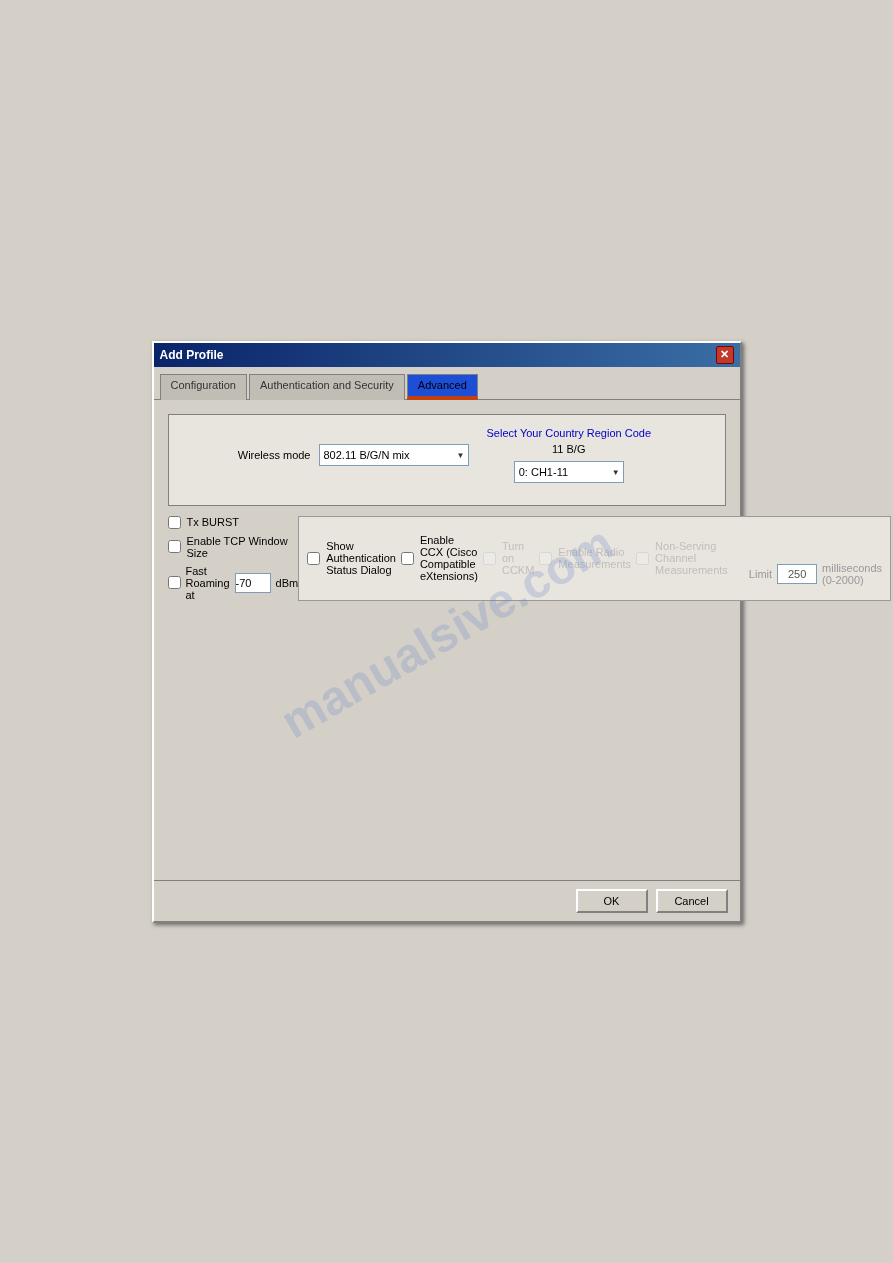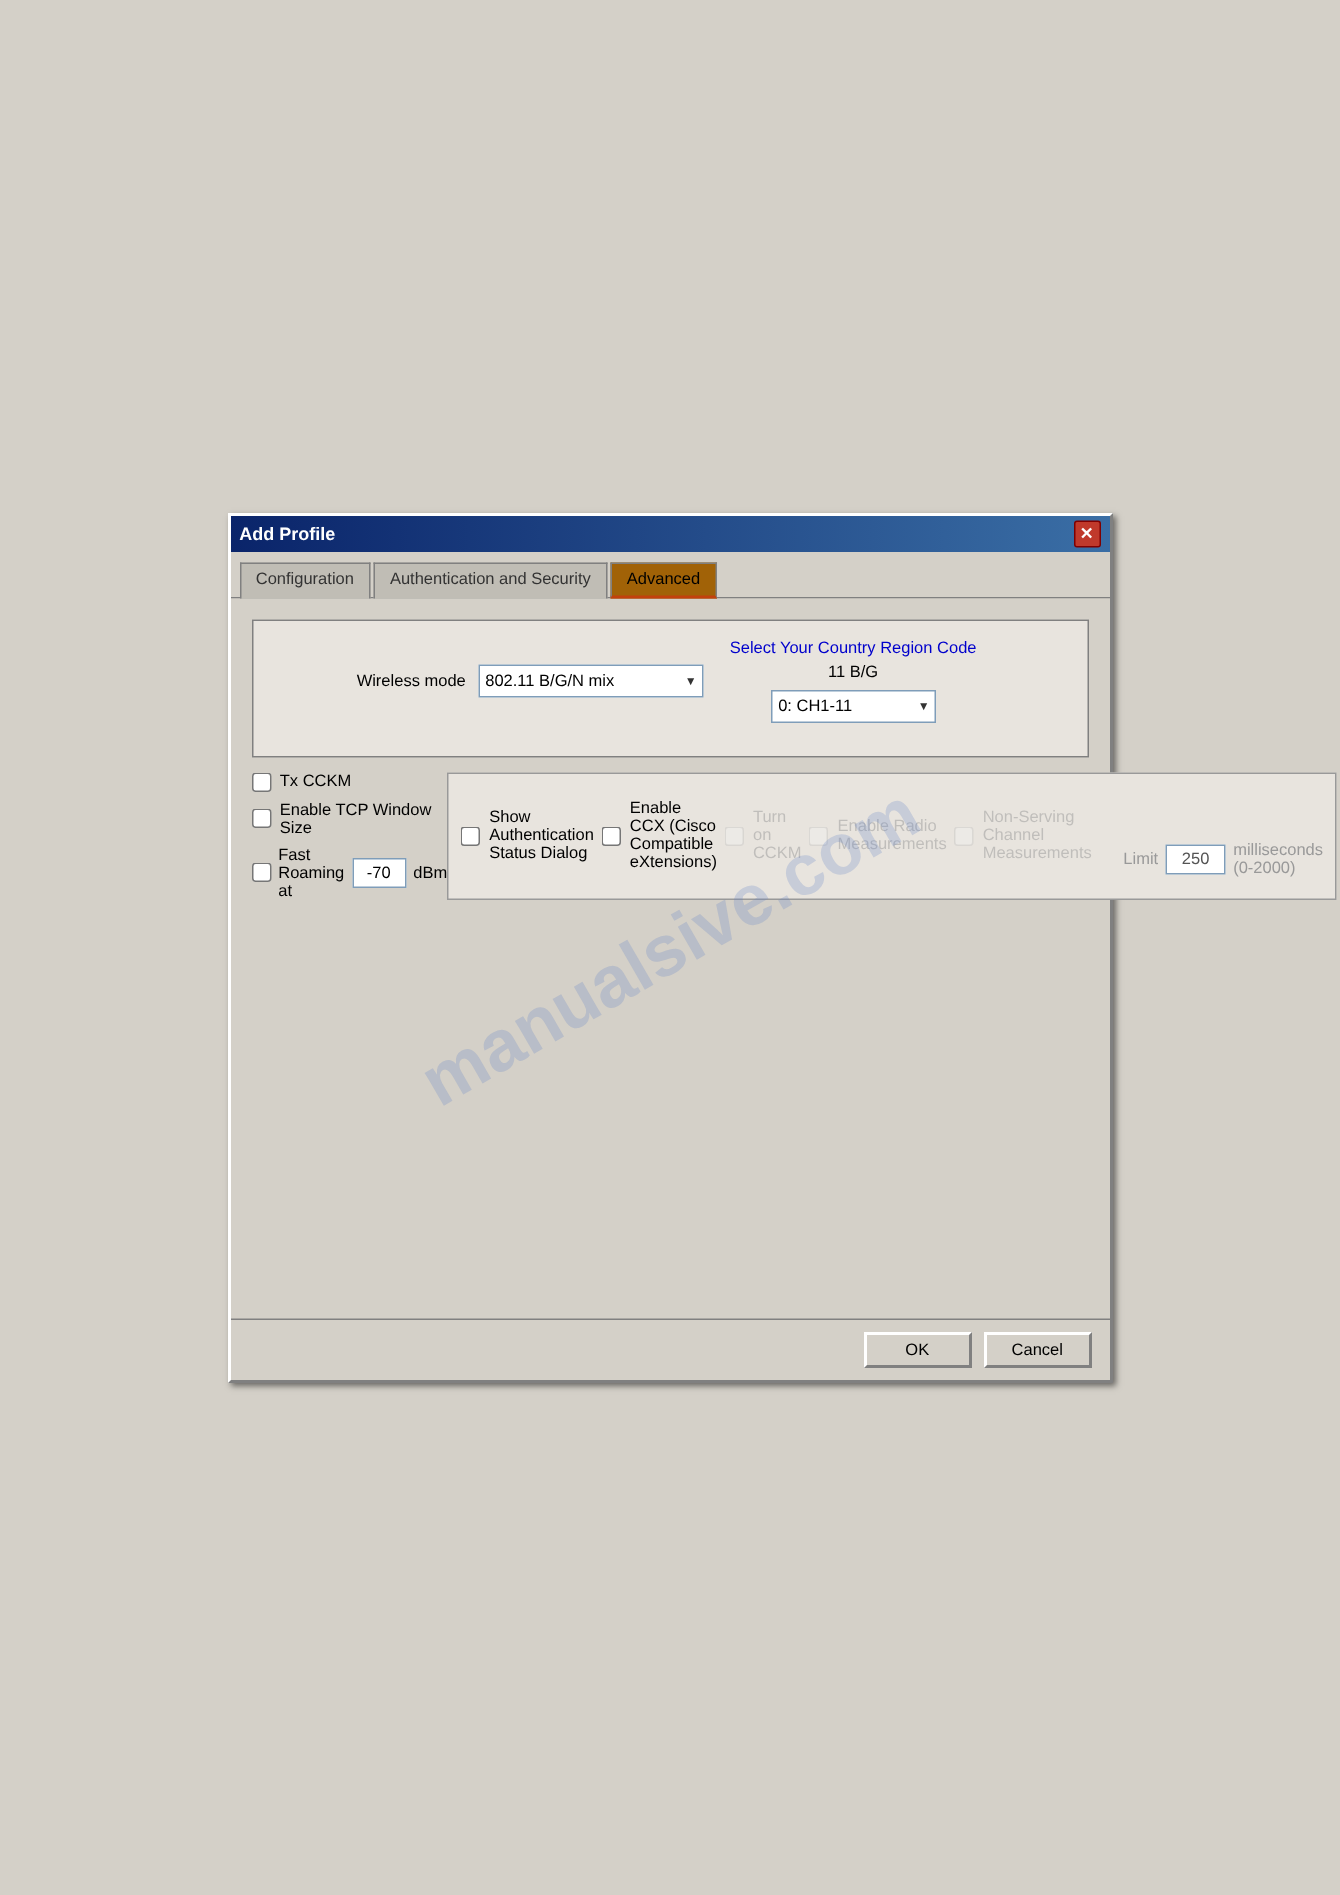--- a/index.html
+++ b/index.html
@@ -62,22 +62,22 @@
       border: 1px solid #808080;
       border-bottom: none;
       background: #d4d0c8;
       cursor: pointer;
       font-size: 11px;
       position: relative;
       bottom: -1px;
       color: #000;
     }
     .tab.active {
-      background: #a16207;
-      border-bottom: 2px solid #c2410c;
+      background: #1d4ed8;
+      border-bottom: 4px solid #c2410c;
       z-index: 1;
       font-weight: normal;
       padding-bottom: 5px;
     }
     .tab:not(.active) {
       background: #c0bdb5;
       color: #333;
     }
     .content-area {
       background: #d4d0c8;
@@ -191,21 +191,21 @@
       display: flex;
       align-items: center;
       gap: 5px;
     }
     .dbm-input {
       width: 36px;
       height: 20px;
       border: 1px solid #7f9db9;
       background: white;
       font-size: 11px;
-      text-align: center;
+      text-align: left;
       font-family: Tahoma, Arial, sans-serif;
     }
     .limit-input {
       width: 40px;
       height: 20px;
       border: 1px solid #7f9db9;
       background: white;
       font-size: 11px;
       text-align: center;
       font-family: Tahoma, Arial, sans-serif;
@@ -304,21 +304,21 @@
           </div>
         </div>
       </div>
 
     </div>
 
     <div class="bottom-section">
       <div class="left-col">
         <div class="checkbox-row">
           <input type="checkbox" id="txburst" style="">
-          <label for="txburst">Tx CCKM</label>
+          <label for="txburst">Tx BURST</label>
         </div>
         <div class="checkbox-row">
           <input type="checkbox" id="enabletcp" style="">
           <label for="enabletcp">Enable TCP Window Size</label>
         </div>
         <div class="fast-roaming-row checkbox-row">
           <input type="checkbox" id="fastroam" style="">
           <label for="fastroam">Fast Roaming at</label>
           <input type="text" class="dbm-input" value="-70" style="">
           <span>dBm</span>

